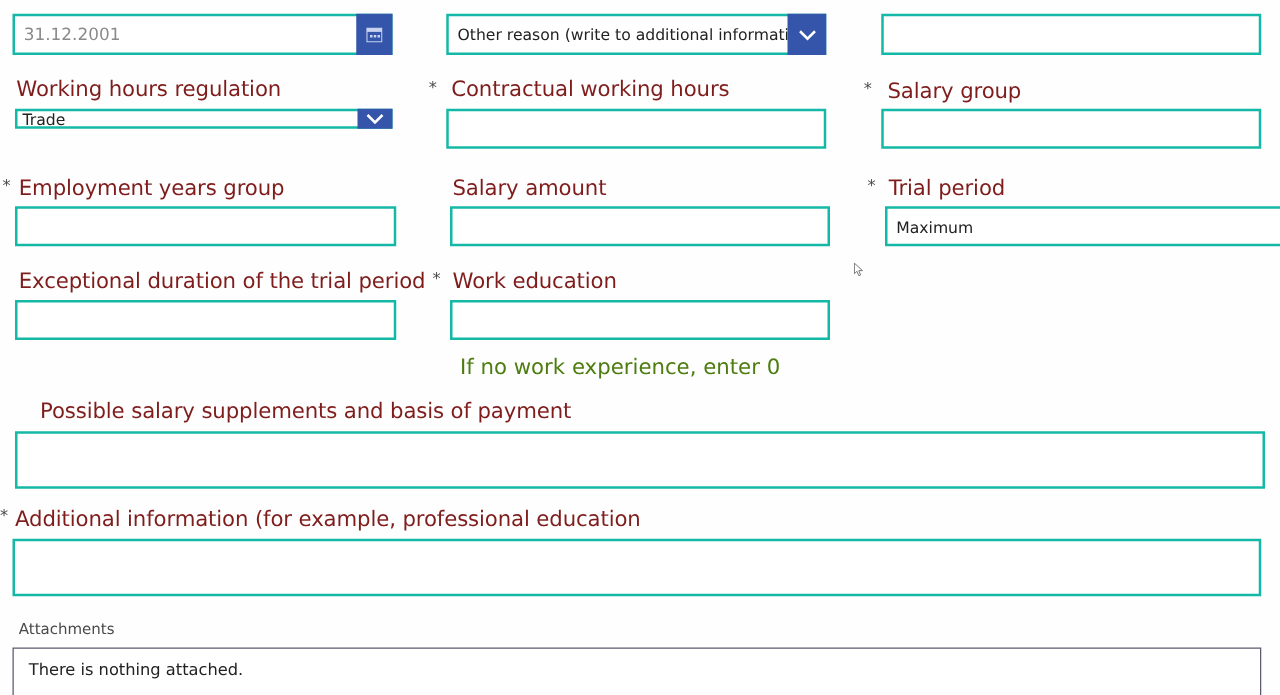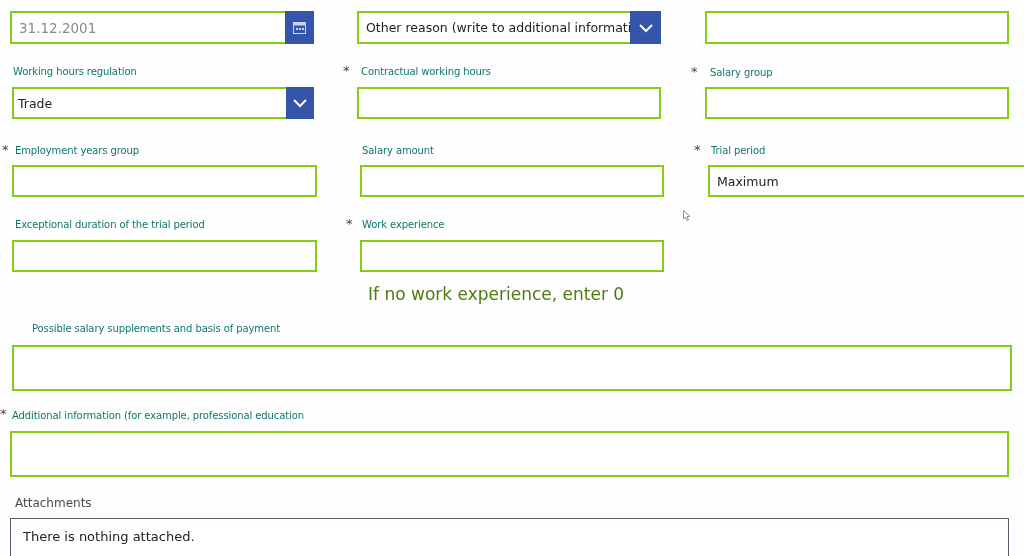--- a/index.html
+++ b/index.html
@@ -3,25 +3,25 @@
 <meta charset="utf-8">
 <style>
   html, body { margin:0; padding:0; }
   body {
     width:1024px; height:556px; overflow:hidden; position:relative;
     background:#fdfefd;
     font-family:"DejaVu Sans","Liberation Sans",sans-serif;
     color:#2b2b2b;
   }
   .abs { position:absolute; }
-  .label { font-size:10px; color:#0f766e; white-space:nowrap; line-height:16px; letter-spacing:-0.1px; }
+  .label { font-size:17px; color:#7f1d1d; white-space:nowrap; line-height:16px; letter-spacing:-0.1px; }
   .star { font-size:13px; color:#444; line-height:16px; }
   .box {
     position:absolute; box-sizing:border-box;
-    border:2px solid #84cc16; background:#fff;
+    border:2px solid #14b8a6; background:#fff;
   }
   .box .val { position:absolute; left:7px; top:0; bottom:0; display:flex; align-items:center; font-size:12.5px; color:#222; white-space:nowrap; }
   .box .val.muted { color:#8a8a8a; font-size:13.5px; }
   .btn {
     position:absolute; top:-2px; bottom:-2px; right:-2px; width:29px;
     background:#3455a9; display:flex; align-items:center; justify-content:center;
   }
   .hint { font-size:17px; color:#4d7c0f; }
   .attach-label { font-size:12px; color:#4a4a4a; }
   .attach-box { border:1.5px solid #5a5a70; }
@@ -49,21 +49,21 @@
   <span class="btn" style="width:31px;">
     <svg width="16" height="10" viewBox="0 0 16 10">
         <polyline points="2,2 8,8 14,2" fill="none" stroke="#fff" stroke-width="2"></polyline>
       </svg>
   </span>
 </div>
 
 <div class="box" style="left:705px;top:11px;width:304px;height:33px;"></div>
 
 <span class="abs label" style="left:13px;top:64px;">Working hours regulation</span>
-<div class="box" style="left:12px;top:87px;width:302px;height:32px;">
+<div class="box" style="left:12px;top:87px;width:302px;height:16px;">
   <span class="val" style="left:4px;">Trade</span>
   <span class="btn" style="width:28px;">
     <svg width="16" height="10" viewBox="0 0 16 10">
         <polyline points="2,2 8,8 14,2" fill="none" stroke="#fff" stroke-width="2"></polyline>
       </svg>
   </span>
 </div>
 
 <span class="abs star" style="left:343px;top:63px;">*</span>
 <span class="abs label" style="left:361px;top:64px;">Contractual working hours</span>
@@ -88,21 +88,21 @@
     <svg width="16" height="10" viewBox="0 0 16 10">
         <polyline points="2,2 8,8 14,2" fill="none" stroke="#fff" stroke-width="2"></polyline>
       </svg>
   </span>
 </div>
 
 <span class="abs label" style="left:15px;top:217px;">Exceptional duration of the trial period</span>
 <div class="box" style="left:12px;top:240px;width:305px;height:32px;"></div>
 
 <span class="abs star" style="left:346px;top:216px;">*</span>
-<span class="abs label" style="left:362px;top:217px;">Work experience</span>
+<span class="abs label" style="left:362px;top:217px;">Work education</span>
 <div class="box" style="left:360px;top:240px;width:304px;height:32px;"></div>
 <span class="abs hint" style="left:368px;top:284px;">If no work experience, enter 0</span>
 
 <span class="abs label" style="left:32px;top:321px;">Possible salary supplements and basis of payment</span>
 <div class="box" style="left:12px;top:345px;width:1000px;height:46px;"></div>
 
 <span class="abs star" style="left:0px;top:406px;">*</span>
 <span class="abs label" style="left:12px;top:408px;">Additional information (for example, professional education</span>
 <div class="box" style="left:10px;top:431px;width:999px;height:46px;"></div>
 

